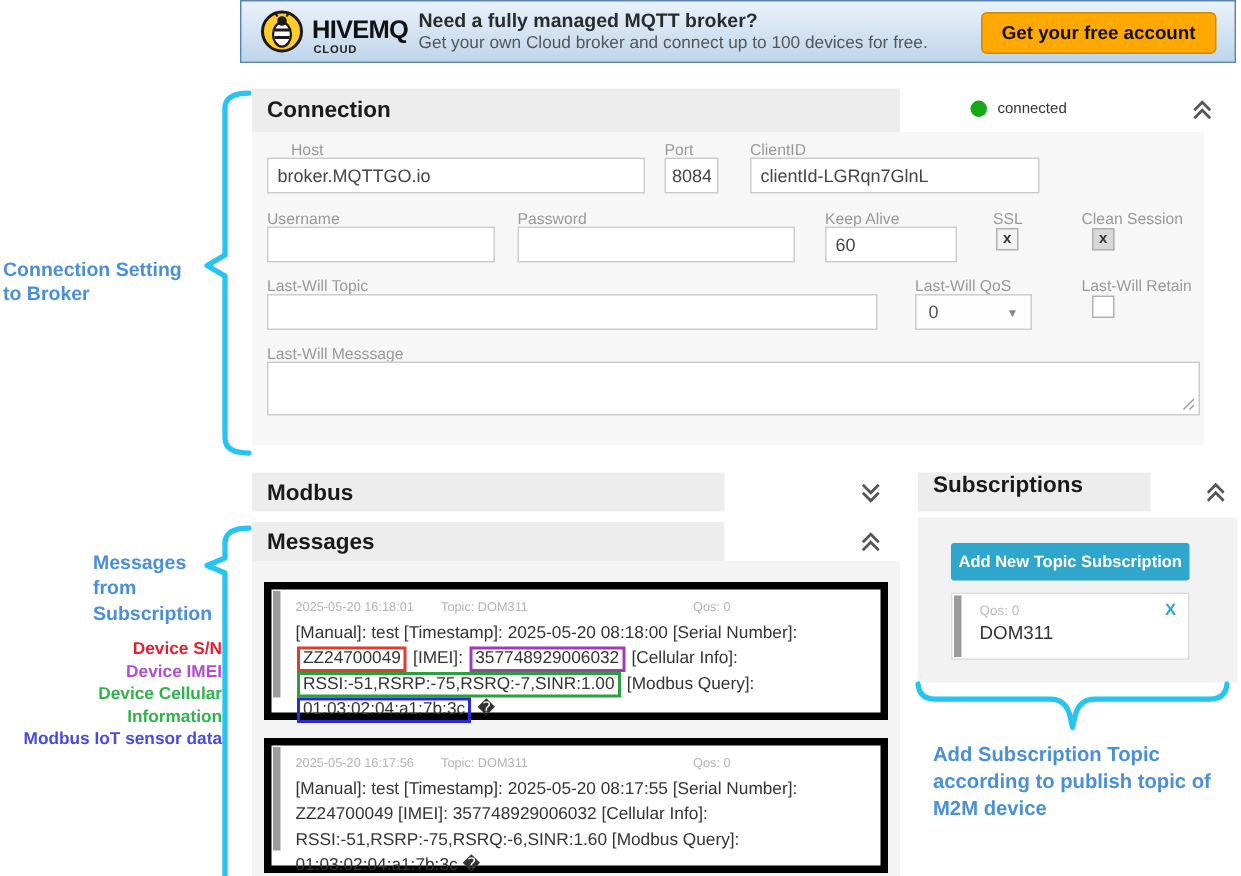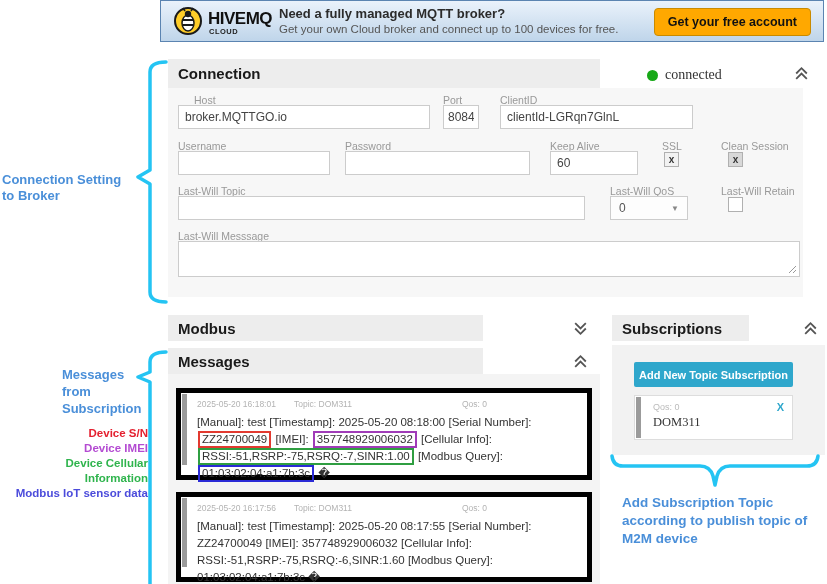--- a/index.html
+++ b/index.html
@@ -33,21 +33,21 @@
   .sec-strip { position:absolute; left:0; top:0; bottom:0; background:#ededed; }
   .sec-title { font-size:15px; font-weight:bold; color:#1a1a1a; padding-left:10px; }
   .chev { position:absolute; width:17px; height:17px; cursor:pointer; }
   .chev svg { width:100%; height:100%; }
   .chev polyline { fill:none; stroke:#555; stroke-width:1.7; }
   
   .conn-header { left:168px; top:59px; width:659px; height:29px; }
   .conn-strip { width:432px; display:flex; align-items:center; }
   .conn-status { position:absolute; left:479px; top:8px; display:flex; align-items:center; }
   .status-dot { width:11px; height:11px; border-radius:50%; background:var(--status-green); }
-  .status-text { font-size:14px; color:#333; margin-left:7px;font-family:Liberation Serif, serif; }
+  .status-text { font-size:10px; color:#333; margin-left:7px; }
   .conn-body {
     position:absolute; left:168px; top:88px; width:635px; height:209px; background:#f7f7f7;
   }
   .fld-label { position:absolute; font-size:10.5px; color:#999; }
   .txt-input {
     position:absolute; height:24px; border:1px solid #ccc; background:#fff;
     font-size:12px; color:#444; padding:0 6px; font-family:inherit;
   }
   .btn-teal {
     background:var(--teal); color:#fff; border:none; border-radius:2px;
@@ -91,35 +91,35 @@
   .msg-topic { position:absolute; left:97px; top:0; }
   .msg-qos { position:absolute; left:265px; top:0; }
   .msg-text { margin-top:3px; font-size:11.5px; color:#333; line-height:17px; word-wrap:break-word; }
   .boxed { display:inline-block; border:2px solid; padding:0 2px; margin:0 1px; line-height:13px; }
   .box-red { border-color:var(--box-red); }
   .box-purple { border-color:var(--box-purple); }
   .box-green { border-color:var(--box-green); }
   .box-blue { border-color:var(--box-blue); }
   
   .sub-header { left:612px; top:315px; width:215px; height:26px; }
-  .sub-strip { width:137px; display:flex; align-items:center; }
+  .sub-strip { width:155px; display:flex; }
   .sub-body {
     position:absolute; left:612px; top:345px; width:213px; height:110px; background:#f2f2f2;
   }
   .add-sub-btn { position:absolute; left:22px; top:17px; width:159px; height:25px; font-size:11px; }
   .sub-card {
     position:absolute; left:22px; top:50px; width:159px; height:45px;
     background:#fff; border:1px solid #ddd;
   }
   .sub-card::before {
     content:""; position:absolute; left:1px; top:1px; bottom:1px; width:5px; background:#9b9b9b;
   }
   .sub-qos { position:absolute; left:18px; top:6px; font-size:9px; color:#bbb; }
   .sub-x { position:absolute; right:8px; top:5px; font-size:11px; font-weight:bold; color:var(--teal); cursor:pointer; }
-  .sub-topic { position:absolute; left:18px; top:19px; font-size:12.5px; color:#333;font-family:Liberation Serif, serif; }
+  .sub-topic { position:absolute; left:18px; top:19px; font-size:12.5px; color:#333; }
   
   .note { position:absolute; font-weight:bold; color:var(--annotation-blue); white-space:pre-line; }
   .note-conn { left:2px; top:172px; width:150px; font-size:13px; line-height:16px; }
   .note-msg { left:62px; top:366px; font-size:13px; line-height:17px; }
   .device-labels { position:absolute; left:0; top:426px; width:148px; text-align:right; font-size:11.5px; font-weight:bold; line-height:15px; }
   .lbl-sn { color:var(--device-sn-red); }
   .lbl-imei { color:var(--device-imei-purple); }
   .lbl-cell { color:var(--device-cellular-green); }
   .lbl-modbus { color:var(--modbus-blue); }
   .note-sub { left:622px; top:494px; width:210px; font-size:13.5px; line-height:18px; }

